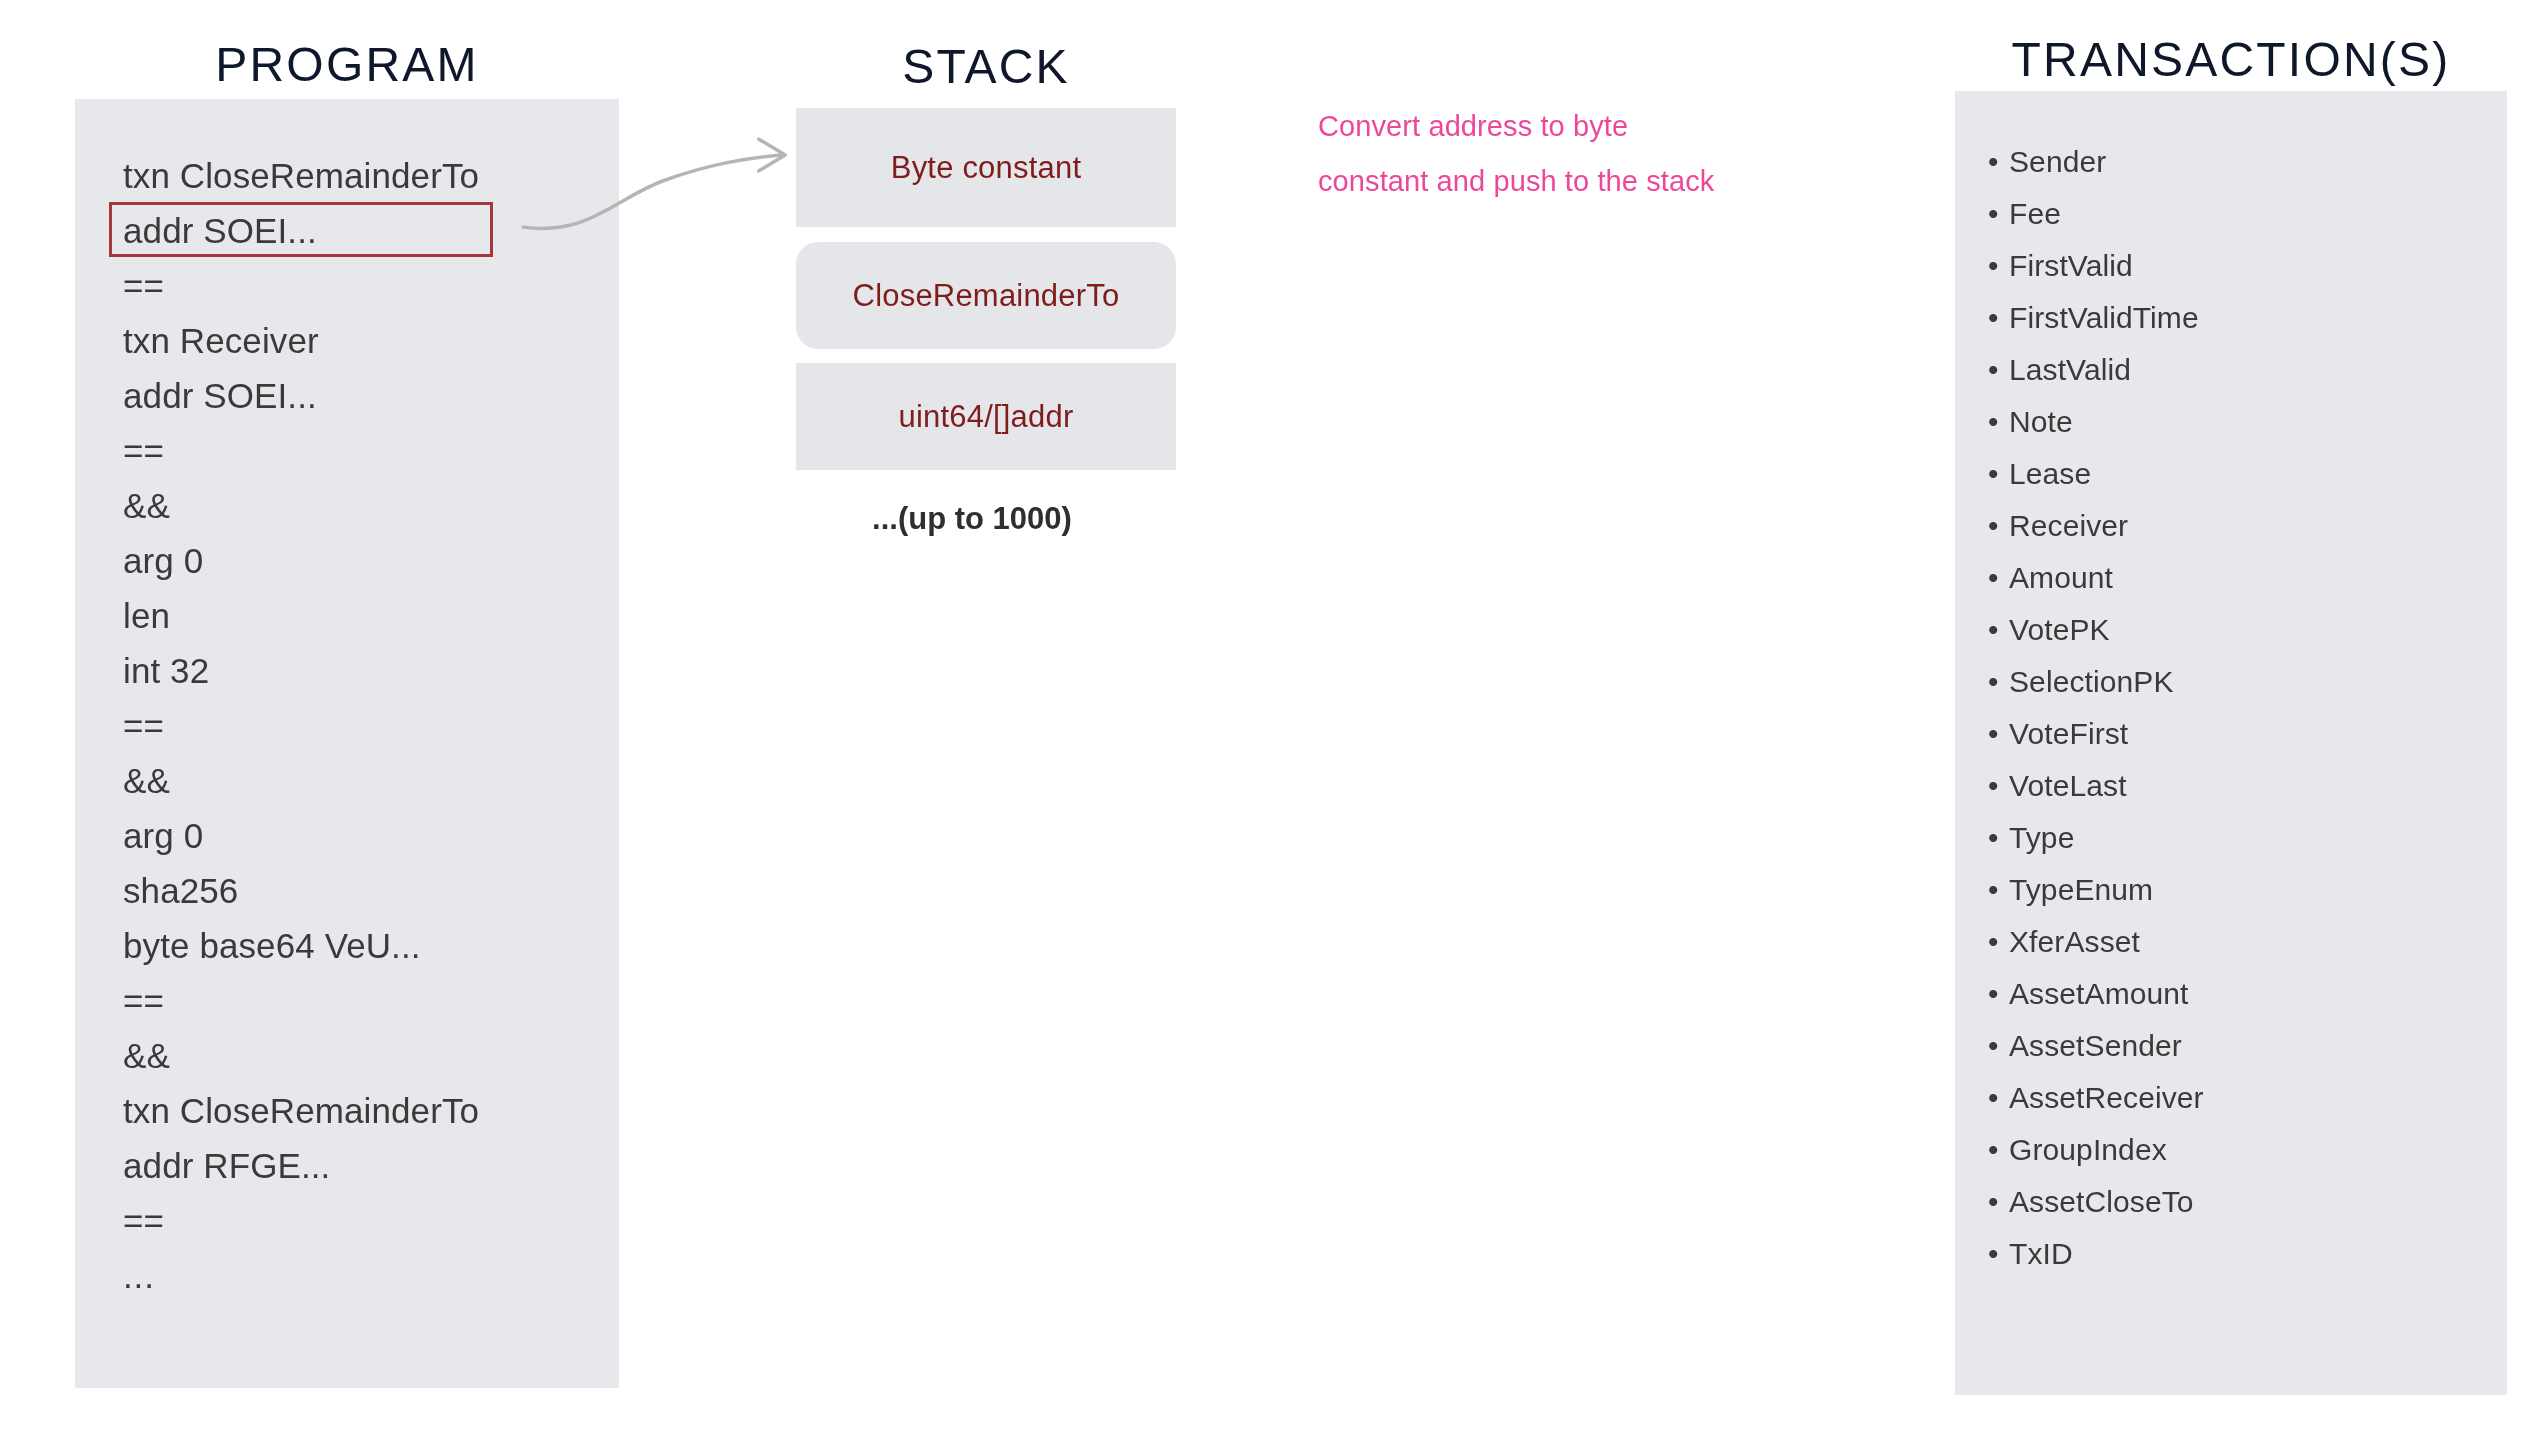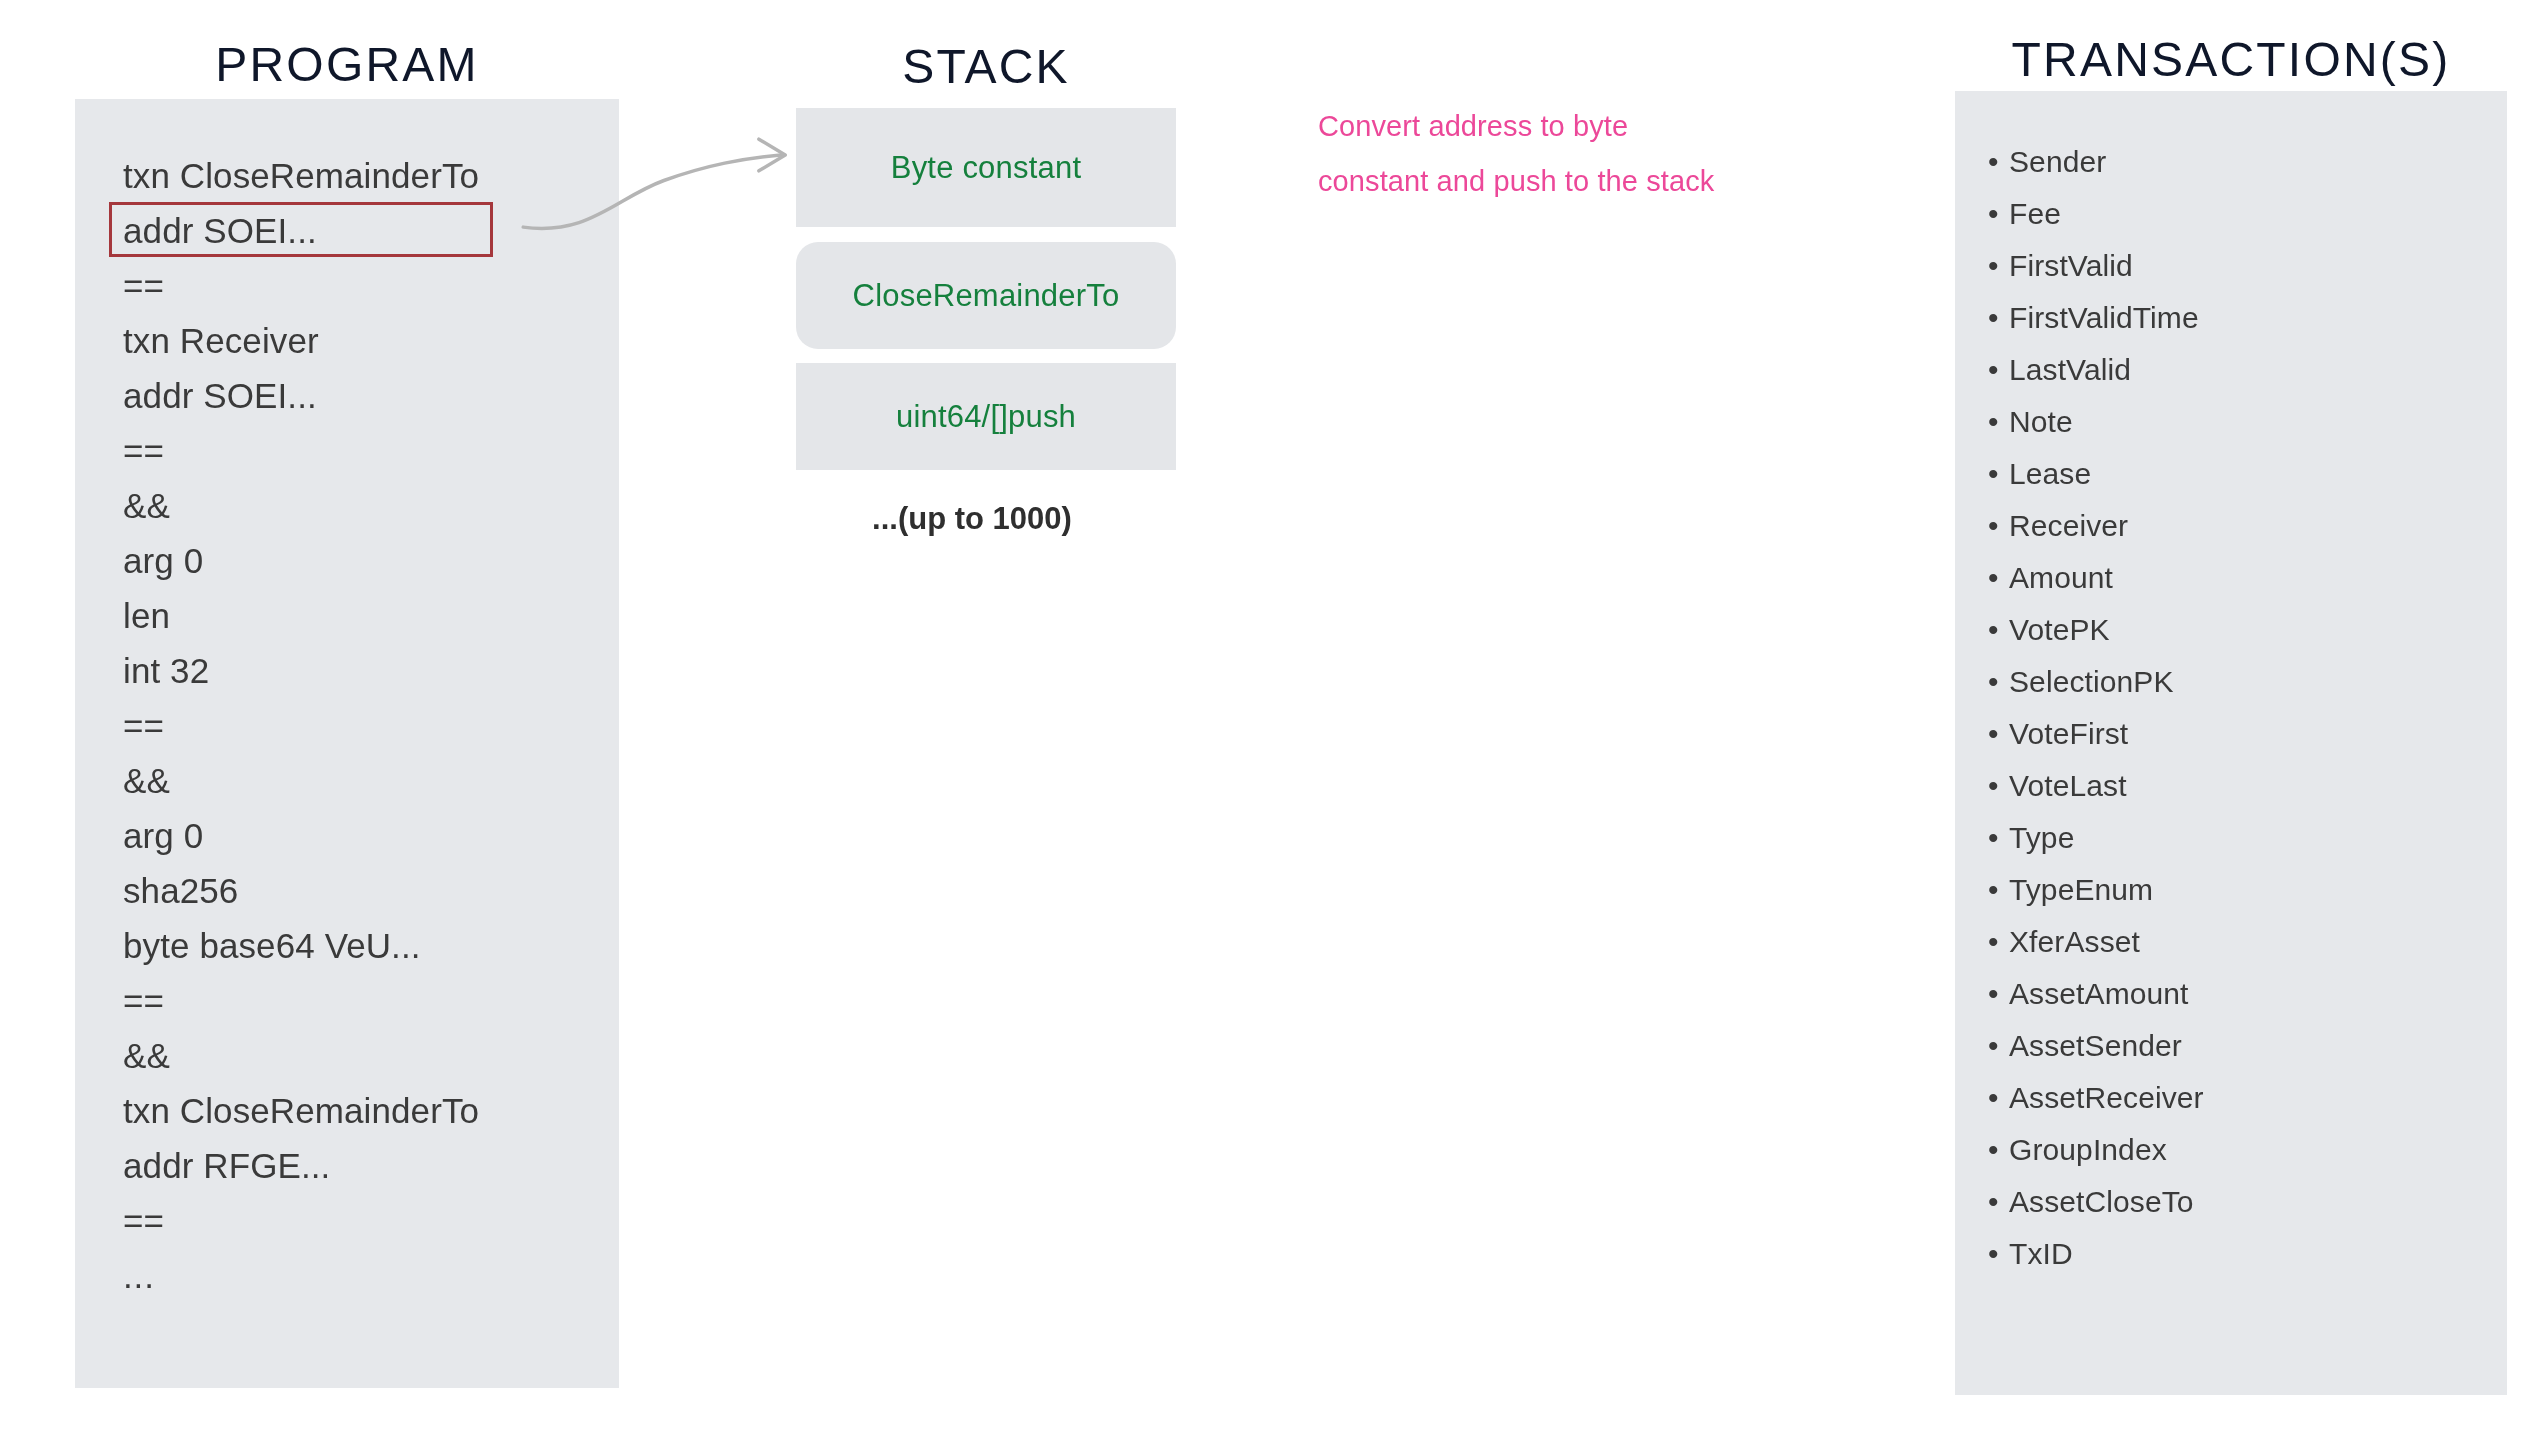--- a/index.html
+++ b/index.html
@@ -87,21 +87,21 @@
     overflow: visible;
   }
 
   
   .stack-box {
     position: absolute;
     left: 796px;
     width: 380px;
     background: #e4e6e9;
     font-size: 31px;
-    color: #15803d;
+    color: #7f1d1d;
     display: flex;
     align-items: center;
     justify-content: center;
     text-align: center;
     letter-spacing: 0.2px;
   }
   #stack-box-0 { top: 108px; height: 119px; }
   #stack-box-1 { top: 242px; height: 107px; border-radius: 22px; }
   #stack-box-2 { top: 363px; height: 107px; }
   #stack-more {
@@ -200,21 +200,21 @@
     <path d="M 283 8 L 313 26 L 283 44" fill="none" stroke="#b5b5b5" stroke-width="4" stroke-linecap="round" stroke-linejoin="round"></path>
   </svg>
 
   <div class="stack-box" id="stack-box-0">
     <span>Byte constant</span>
   </div>
   <div class="stack-box" id="stack-box-1">
     <span>CloseRemainderTo</span>
   </div>
   <div class="stack-box" id="stack-box-2">
-    <span>uint64/[]push</span>
+    <span>uint64/[]addr</span>
   </div>
   <div id="stack-more">...(up to 1000)</div>
 
   <div id="annotation">
     <div>Convert address to byte</div>
     <div>constant and push to the stack</div>
   </div>
 
   <div id="txn-panel"></div>
   <div id="txn-list">

